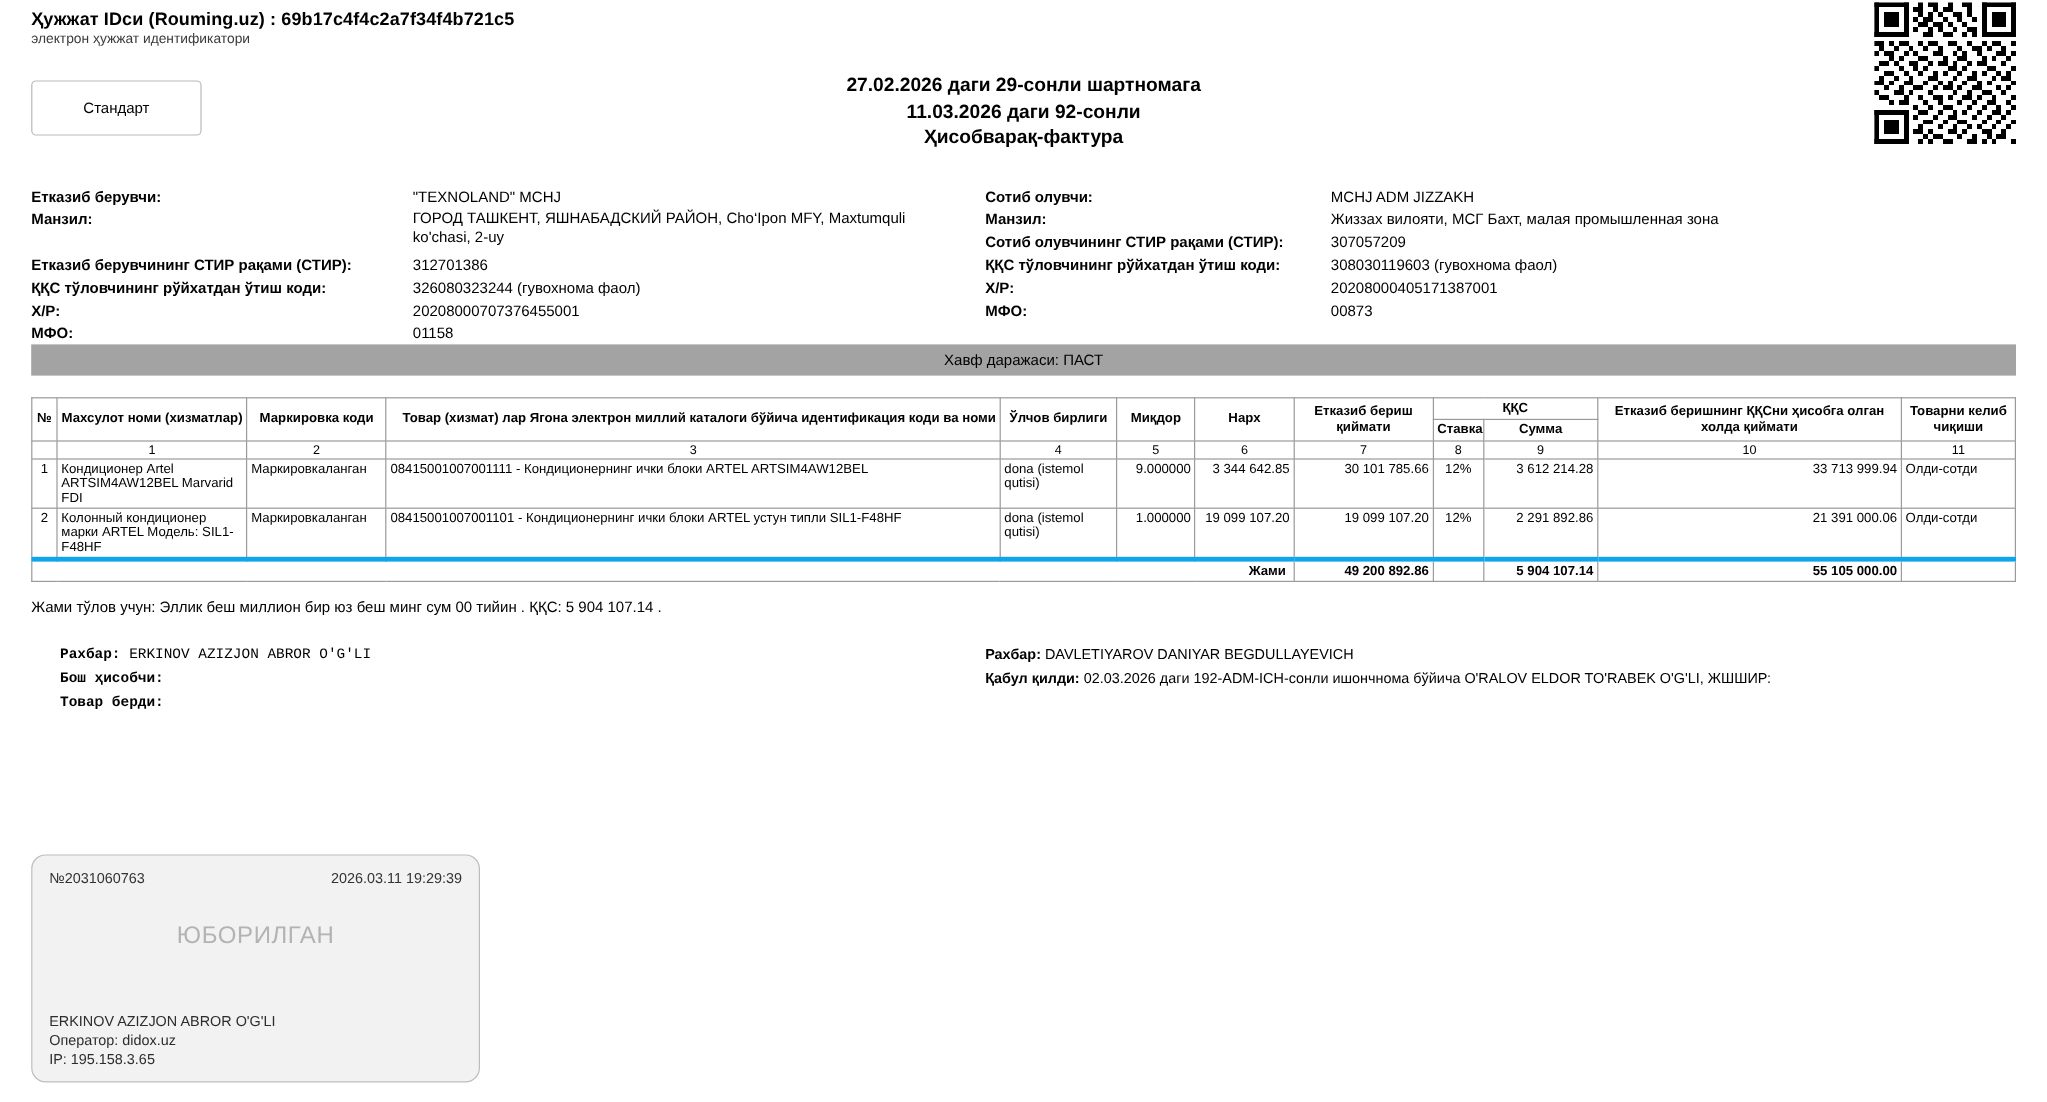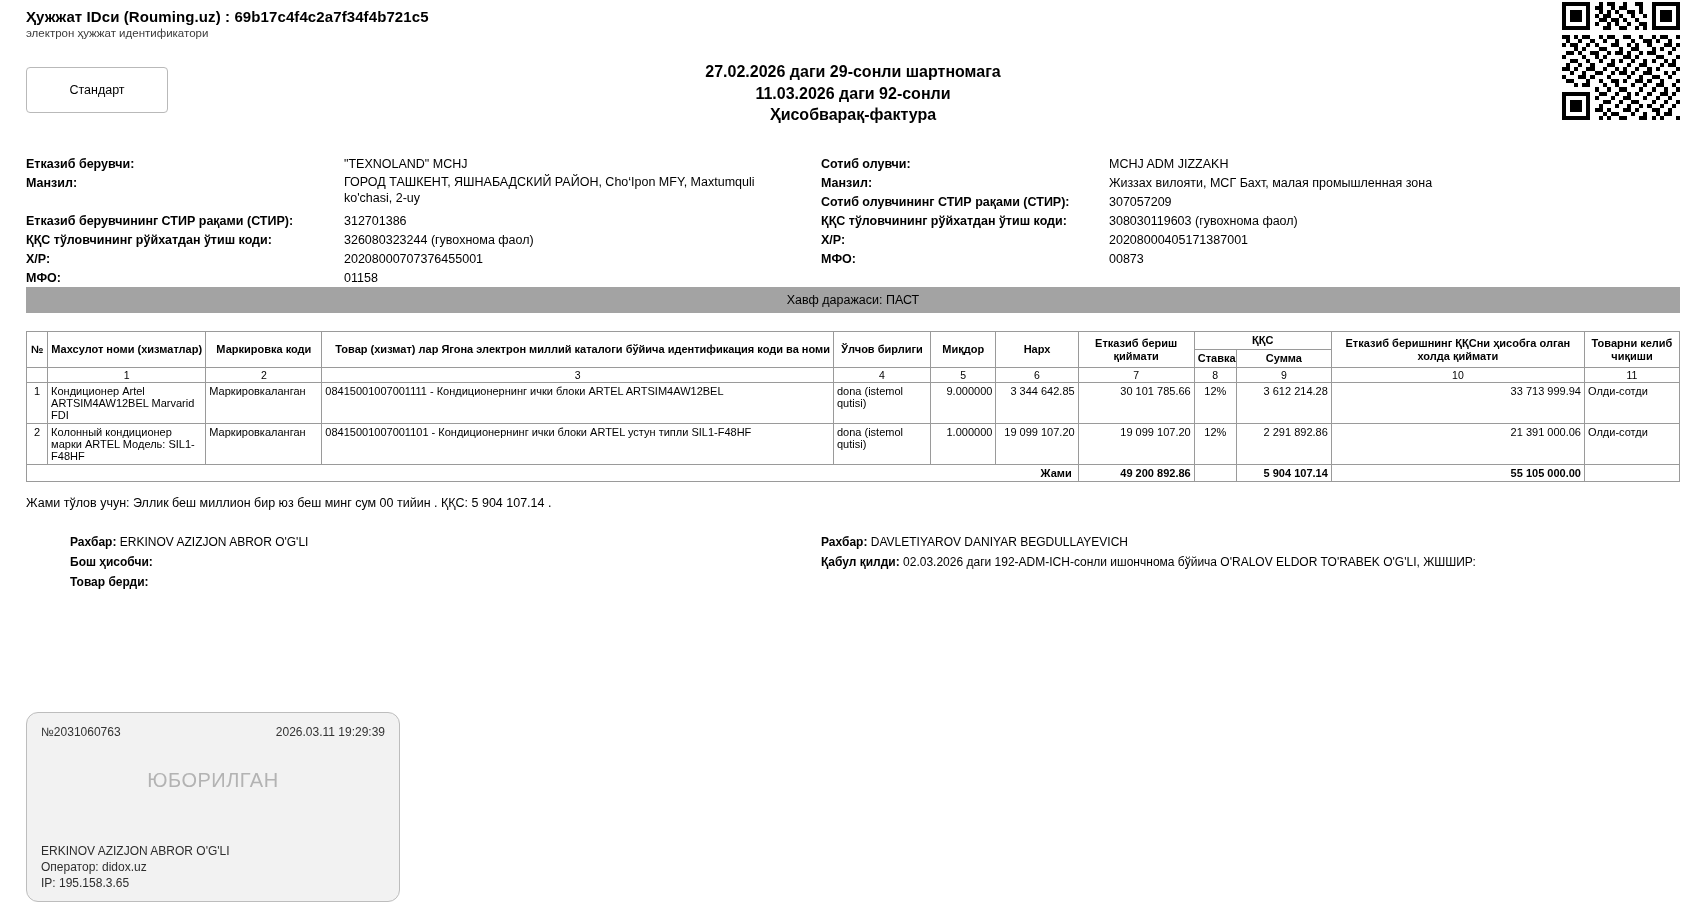--- a/index.html
+++ b/index.html
@@ -143,39 +143,39 @@
   tr.numrow td {
     text-align: center;
     font-size: 10.5px;
     padding: 1px 2px;
   }
   td.c { text-align: center; }
   td.r { text-align: right; }
   td.l { text-align: left; }
   tr.total td {
     font-weight: bold;
-    border-top: 1px solid #0ea5e9;
+    border-top: 4px solid #0ea5e9;
   }
   tr.total td.label { text-align: right; padding-right: 6px; }
 
   
   .total-words {
     margin-top: 14px;
     font-size: 12.5px;
   }
 
   
   .signatures {
     position: relative;
     margin-top: 22px;
     height: 70px;
     font-size: 12px;
   }
   .sig-col { position: absolute; top: 0; }
-  .sig-col.left { left: 44px; }
+  .sig-col.left { left: 24px; font-family: Liberation Mono, monospace; }
   .sig-col.right { left: 795px; width: 820px; }
   .sig-row { height: 20px; line-height: 20px; white-space: nowrap; }
   .sig-row b { font-weight: bold; }
 
   
   .stamp {
     position: absolute;
     left: 26px;
     bottom: 16px;
     width: 374px;

